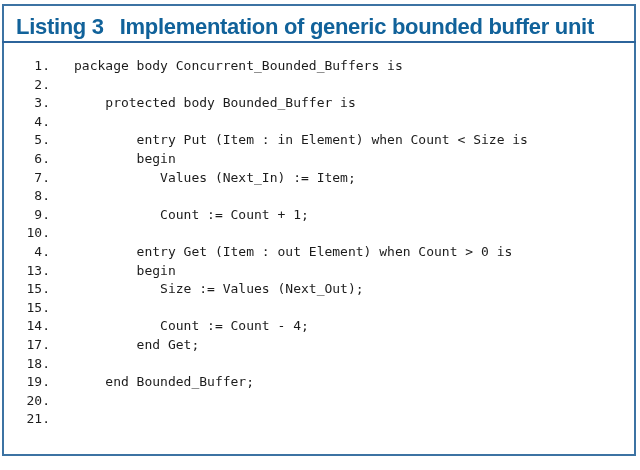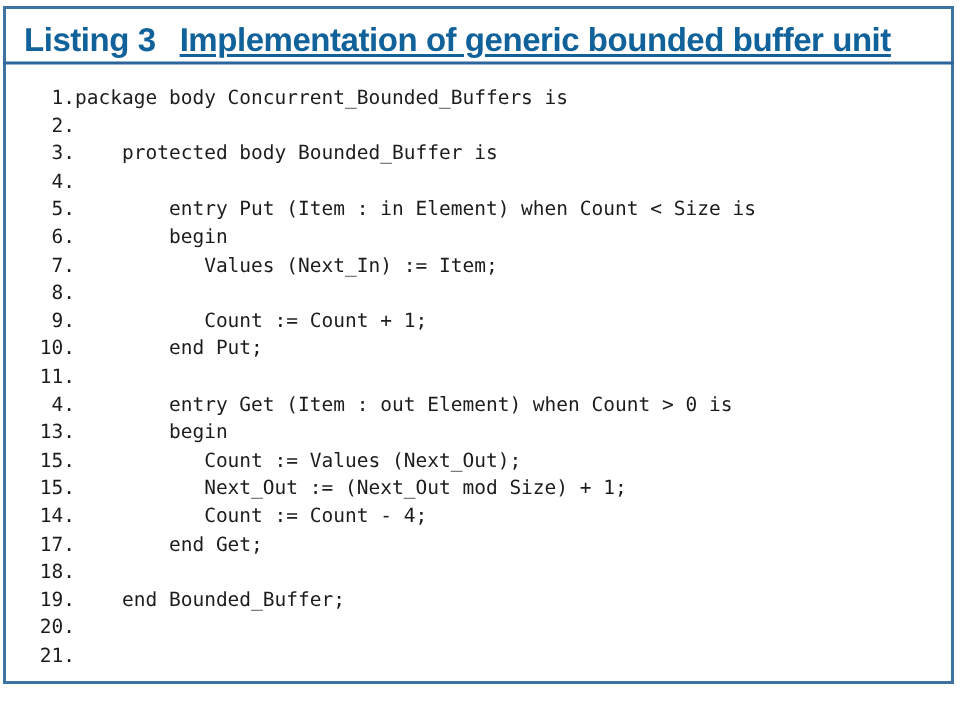--- a/index.html
+++ b/index.html
@@ -25,21 +25,21 @@
   }
   .title-row {
     position: absolute;
     top: 8px; left: 12px; right: 8px;
     color: var(--c-title);
     font-weight: bold;
     font-size: 22px;
     letter-spacing: -0.3px;
     white-space: nowrap;
   }
-  .title-caption { margin-left: 16px; text-decoration: underline; }
+  .title-caption { margin-left: 16px; }
   .rule {
     position: absolute;
     top: 35px; left: -2px; right: -2px;
     height: 0;
     border-top: 2px solid var(--c-separator);
   }
   .code {
     position: absolute;
     top: 51px; left: 16px; right: 6px;
     color: var(--c-code);
@@ -50,47 +50,46 @@
     display: flex;
     height: 18.6px;
     line-height: 18.6px;
     white-space: pre;
   }
   .num {
     width: 30px;
     flex: 0 0 30px;
     text-align: right;
   }
-  .src { margin-left: 0; }
+  .src { margin-left: 24px; }
 </style>
 </head>
 <body>
 
 <div class="frame">
   <div class="title-row">
     <span class="title-label">Listing 3</span><span class="title-caption">Implementation of generic bounded buffer unit</span>
   </div>
   <div class="rule"></div>
 
   <div class="code">
     <div class="row"><span class="num">1.</span><span class="src">package body Concurrent_Bounded_Buffers is</span></div>
     <div class="row"><span class="num">2.</span><span class="src"></span></div>
     <div class="row"><span class="num">3.</span><span class="src">    protected body Bounded_Buffer is</span></div>
     <div class="row"><span class="num">4.</span><span class="src"></span></div>
     <div class="row"><span class="num">5.</span><span class="src">        entry Put (Item : in Element) when Count &lt; Size is</span></div>
     <div class="row"><span class="num">6.</span><span class="src">        begin</span></div>
     <div class="row"><span class="num">7.</span><span class="src">           Values (Next_In) := Item;</span></div>
     <div class="row"><span class="num">8.</span></div>
     <div class="row"><span class="num">9.</span><span class="src">           Count := Count + 1;</span></div>
-    <div class="row"><span class="num">10.</span><span class="src">        end Put;</span></div>
-    <div class="row"><span class="num">11.</span><span class="src"></span></div>
+    <div class="row"><span class="num">10.</span></div>
     <div class="row"><span class="num">4.</span><span class="src">        entry Get (Item : out Element) when Count &gt; 0 is</span></div>
     <div class="row"><span class="num">13.</span><span class="src">        begin</span></div>
-    <div class="row"><span class="num">15.</span><span class="src">           Count := Values (Next_Out);</span></div>
-    <div class="row"><span class="num">15.</span><span class="src">           Next_Out := (Next_Out mod Size) + 1;</span></div>
+    <div class="row"><span class="num">15.</span><span class="src">           Size := Values (Next_Out);</span></div>
+    <div class="row"><span class="num">15.</span></div>
     <div class="row"><span class="num">14.</span><span class="src">           Count := Count - 4;</span></div>
     <div class="row"><span class="num">17.</span><span class="src">        end Get;</span></div>
     <div class="row"><span class="num">18.</span><span class="src"></span></div>
     <div class="row"><span class="num">19.</span><span class="src">    end Bounded_Buffer;</span></div>
     <div class="row"><span class="num">20.</span><span class="src"></span></div>
     <div class="row"><span class="num">21.</span></div>
   </div>
 </div>
 
 </body></html>

